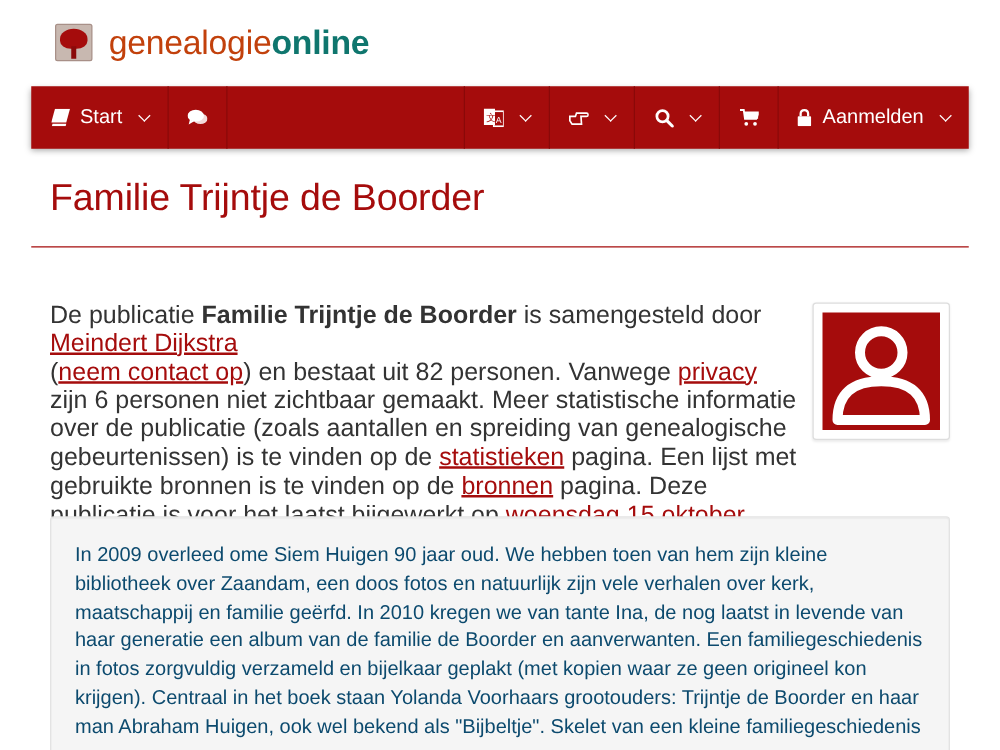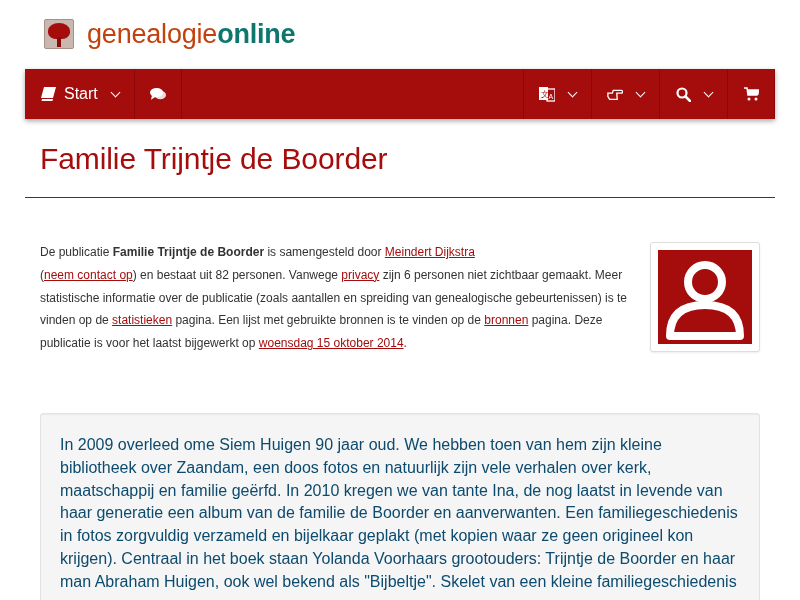--- a/index.html
+++ b/index.html
@@ -17,21 +17,21 @@
   .navbar { position: absolute; left: 25px; top: 69px; width: 750px; height: 50px; background: #a50c0c; box-shadow: 0 2px 5px rgba(0,0,0,0.35); display: flex; }
   .nav-item { height: 50px; display: flex; align-items: center; color: #ffffff; font-size: 16px; border-right: 1px solid #8a0808; padding: 0 15px; cursor: pointer; }
   .nav-spacer { flex: 1; border-right: 1px solid #8a0808; }
   .nav-icon { display: inline-flex; align-items: center; justify-content: center; width: 16px; height: 16px; margin-right: 8px; }
   .nav-icon.solo { margin-right: 0; }
   .caret { display: inline-block; width: 7px; height: 7px; border-right: 1.6px solid #fff; border-bottom: 1.6px solid #fff; transform: rotate(45deg); margin-left: 14px; margin-top: -4px; }
 
   .page-title { position: absolute; left: 40px; top: 142px; font-size: 30px; color: #a50c0c; font-weight: normal; letter-spacing: -0.1px; }
   .title-rule { position: absolute; left: 25px; top: 197px; width: 750px; height: 1px; background: #a50c0c; }
 
-  .intro { position: absolute; left: 40px; top: 241px; width: 600px; font-size: 12px; line-height: 22.8px; color: #333; }
+  .intro { position: absolute; left: 40px; top: 241px; width: 600px; font-size: 20px; line-height: 22.8px; color: #333; }
   .intro a { color: #a50c0c; text-decoration: underline; }
   .intro b { color: #333; }
 
   .avatar-box { position: absolute; left: 650px; top: 242px; width: 110px; height: 110px; border: 1px solid #dddddd; border-radius: 3px; box-shadow: 0 1px 2px rgba(0,0,0,0.08); background: #fff; padding: 7px; }
   .avatar { width: 94px; height: 94px; background: #a50c0c; position: relative; overflow: hidden; }
 
   .desc-box { position: absolute; left: 40px; top: 413px; width: 720px; height: 220px; background: #f5f5f5; border: 1px solid #e3e3e3; border-radius: 3px; box-shadow: inset 0 1px 1px rgba(0,0,0,0.05); padding: 20px 19px; }
   .desc-text { font-size: 16px; line-height: 22.8px; color: #0c4a6e; }
 </style>
 </head>
@@ -99,20 +99,30 @@
   <div class="nav-item">
     <span class="nav-icon solo">
       <svg width="15" height="14" viewBox="0 0 15 14">
           <path d="M0 1 H3 L4 8 H13 L15 3 H3.5" fill="none" stroke="#fff" stroke-width="1.5"></path>
           <rect x="3.5" y="3" width="11" height="5" fill="#fff"></rect>
           <circle cx="5" cy="12" r="1.5" fill="#fff"></circle>
           <circle cx="12" cy="12" r="1.5" fill="#fff"></circle>
         </svg>
     </span>
   </div>
+  <div class="nav-item" style="border-right:none;">
+    <span class="nav-icon" style="width:11px; margin-right:9px;">
+      <svg width="11" height="14" viewBox="0 0 11 14">
+          <path d="M2.5 6 V4 Q2.5 1 5.5 1 Q8.5 1 8.5 4 V6" fill="none" stroke="#fff" stroke-width="1.8"></path>
+          <rect x="0" y="6" width="11" height="8" rx="1" fill="#fff"></rect>
+        </svg>
+    </span>
+    <span>Aanmelden</span>
+    <span class="caret"></span>
+  </div>
 </nav>
 
 <h1 class="page-title">Familie Trijntje de Boorder</h1>
 <div class="title-rule"></div>
 
 <p class="intro"><span>De publicatie </span><b>Familie Trijntje de Boorder</b><span> is samengesteld door </span><a href="#">Meindert Dijkstra</a><br><span>(</span><a href="#">neem contact op</a><span>) en bestaat uit 82 personen. Vanwege </span><a href="#">privacy</a><span> zijn 6 personen niet zichtbaar gemaakt. Meer statistische informatie over de publicatie (zoals aantallen en spreiding van genealogische gebeurtenissen) is te vinden op de </span><a href="#">statistieken</a><span> pagina. Een lijst met gebruikte bronnen is te vinden op de </span><a href="#">bronnen</a><span> pagina. Deze publicatie is voor het laatst bijgewerkt op </span><a href="#">woensdag 15 oktober 2014</a><span>.</span></p>
 
 <div class="avatar-box">
   <div class="avatar">
     <svg width="94" height="94" viewBox="0 0 94 94">

